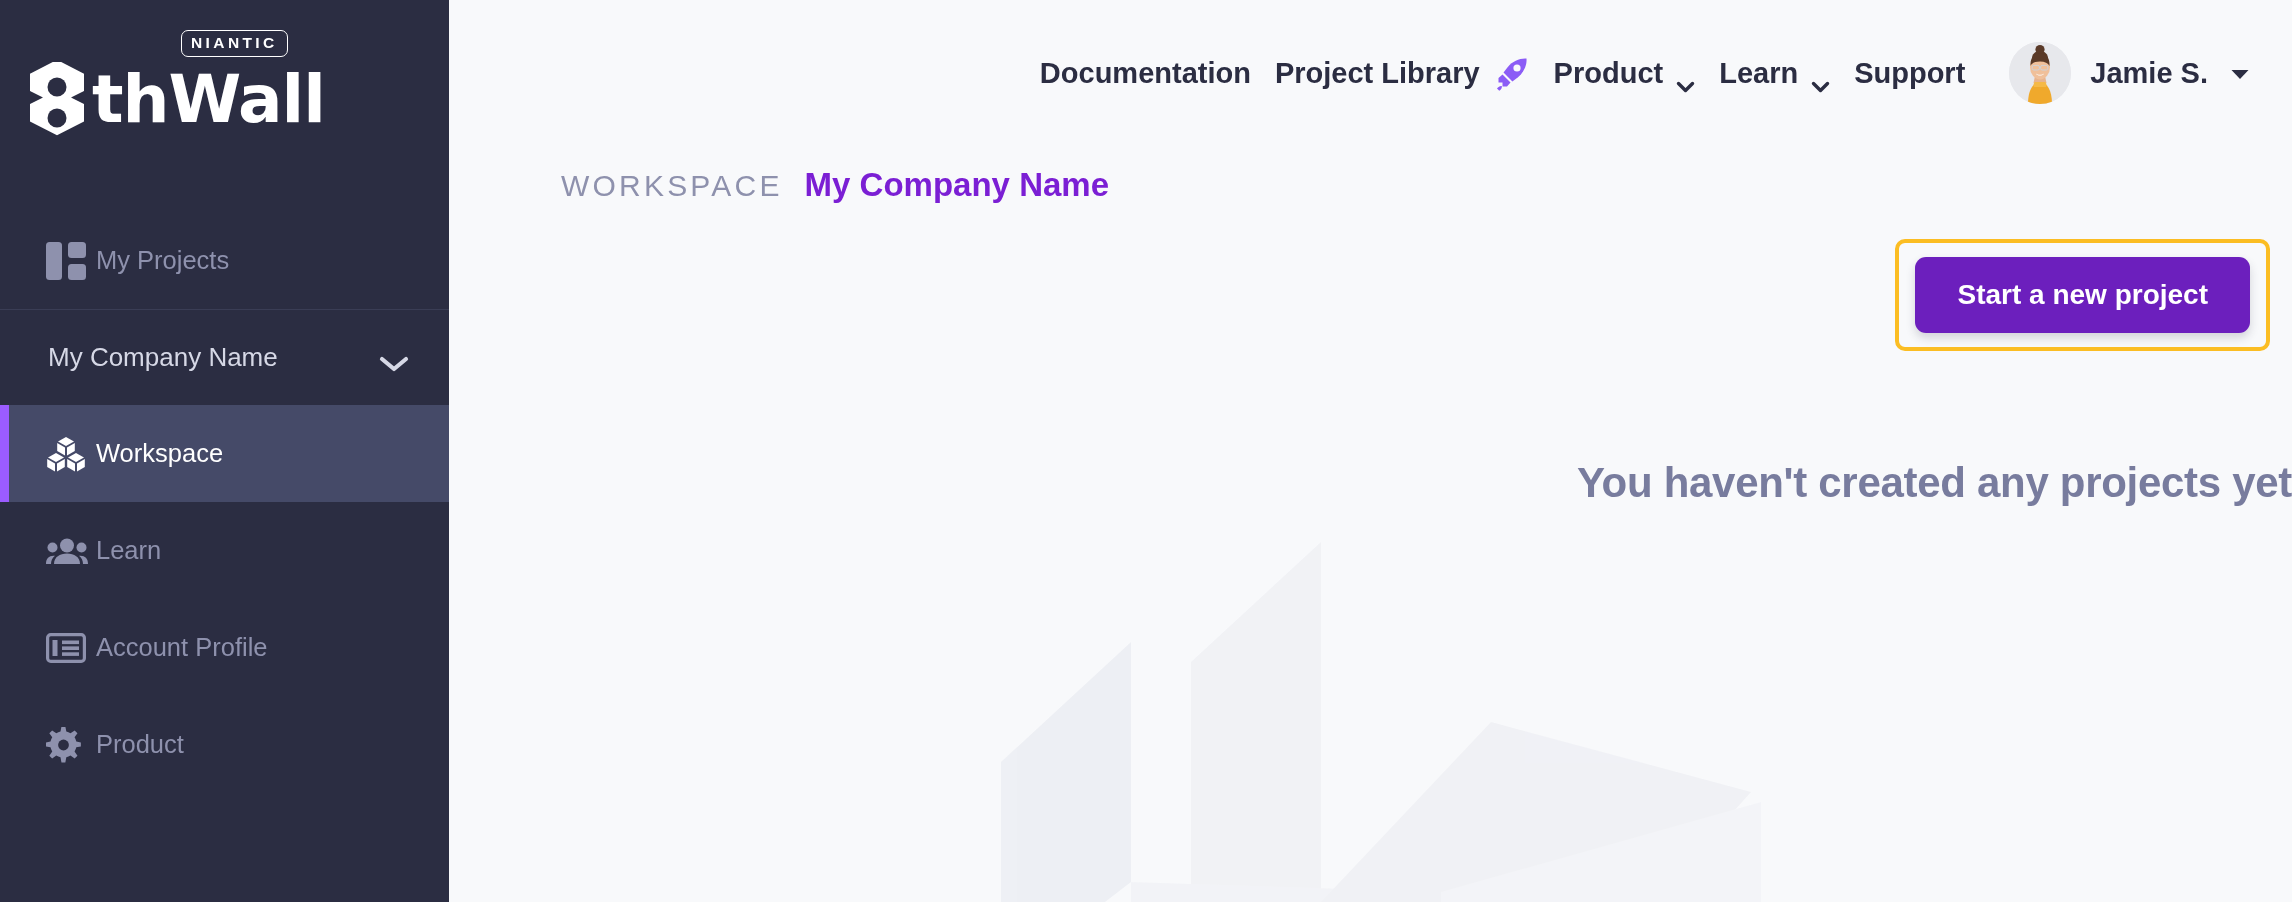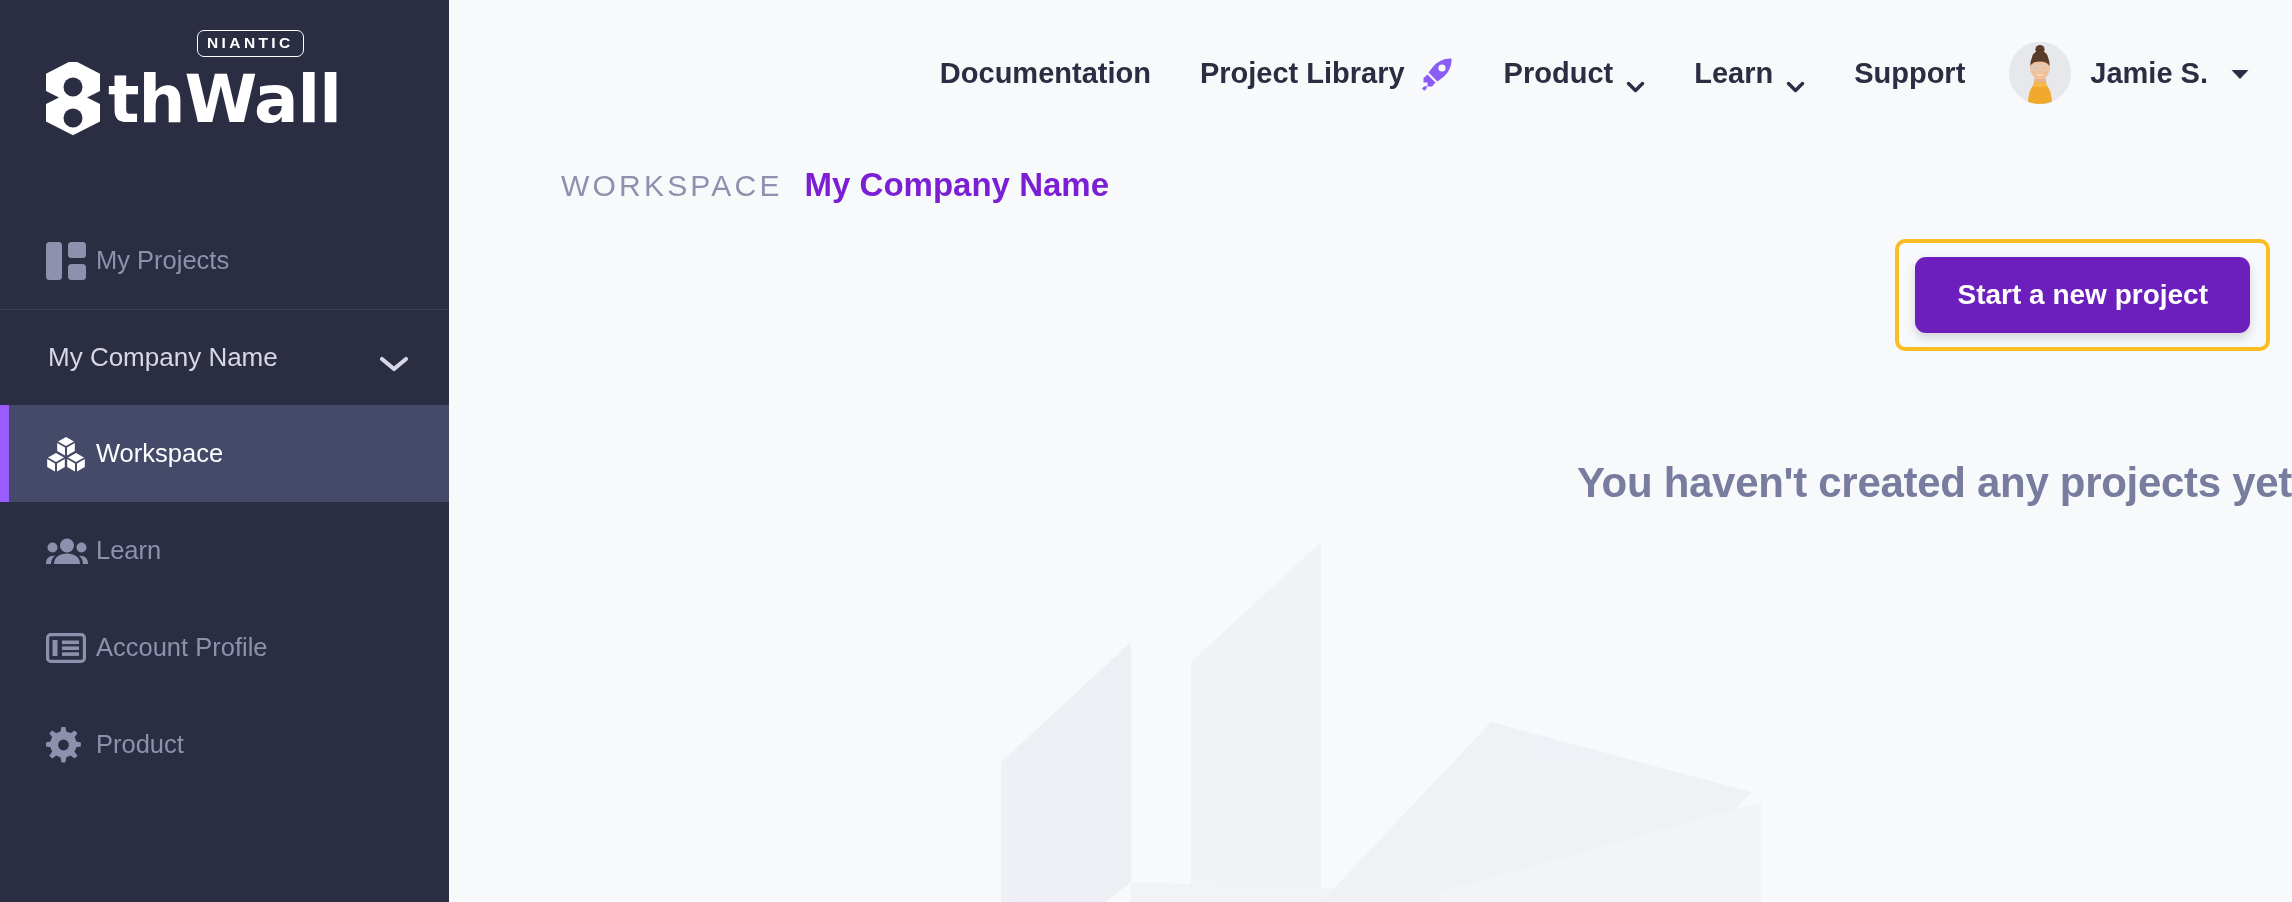--- a/index.html
+++ b/index.html
@@ -30,21 +30,21 @@
     width: 449px;
     height: 902px;
     background: #2b2d42;
     flex: 0 0 449px;
     position: relative;
     z-index: 5;
     overflow: hidden;
   }
 
   .logo-block {
-    padding: 62px 0 0 40px;
+    padding: 62px 0 0 24px;
     height: 212px;
     position: relative;
   }
 
   .logo-wrap {
     position: relative;
     display: inline-block;
   }
 
   .niantic-badge {
@@ -189,21 +189,21 @@
 
   .topnav-item {
     display: flex;
     align-items: center;
     font-size: 29px;
     font-weight: 700;
     color: #2b2d42;
     cursor: pointer;
     white-space: nowrap;
     padding: 10px 0;
-    margin-left: 49px;
+    margin-left: 24px;
     user-select: none;
   }
   .topnav-item:first-child { margin-left: 0; }
 
   .topnav-item .caret {
     margin-left: 13px;
     width: 19px;
     height: 12px;
     flex: 0 0 19px;
   }

